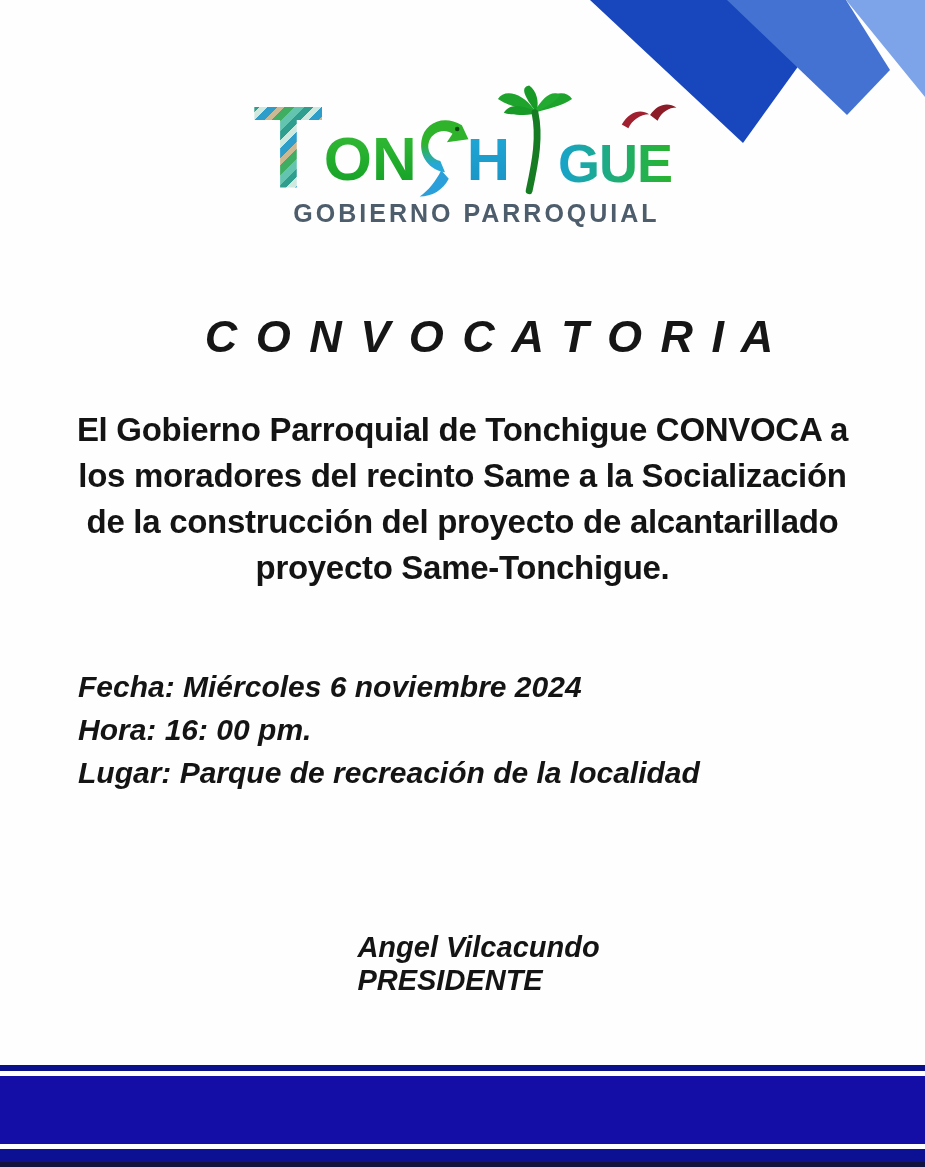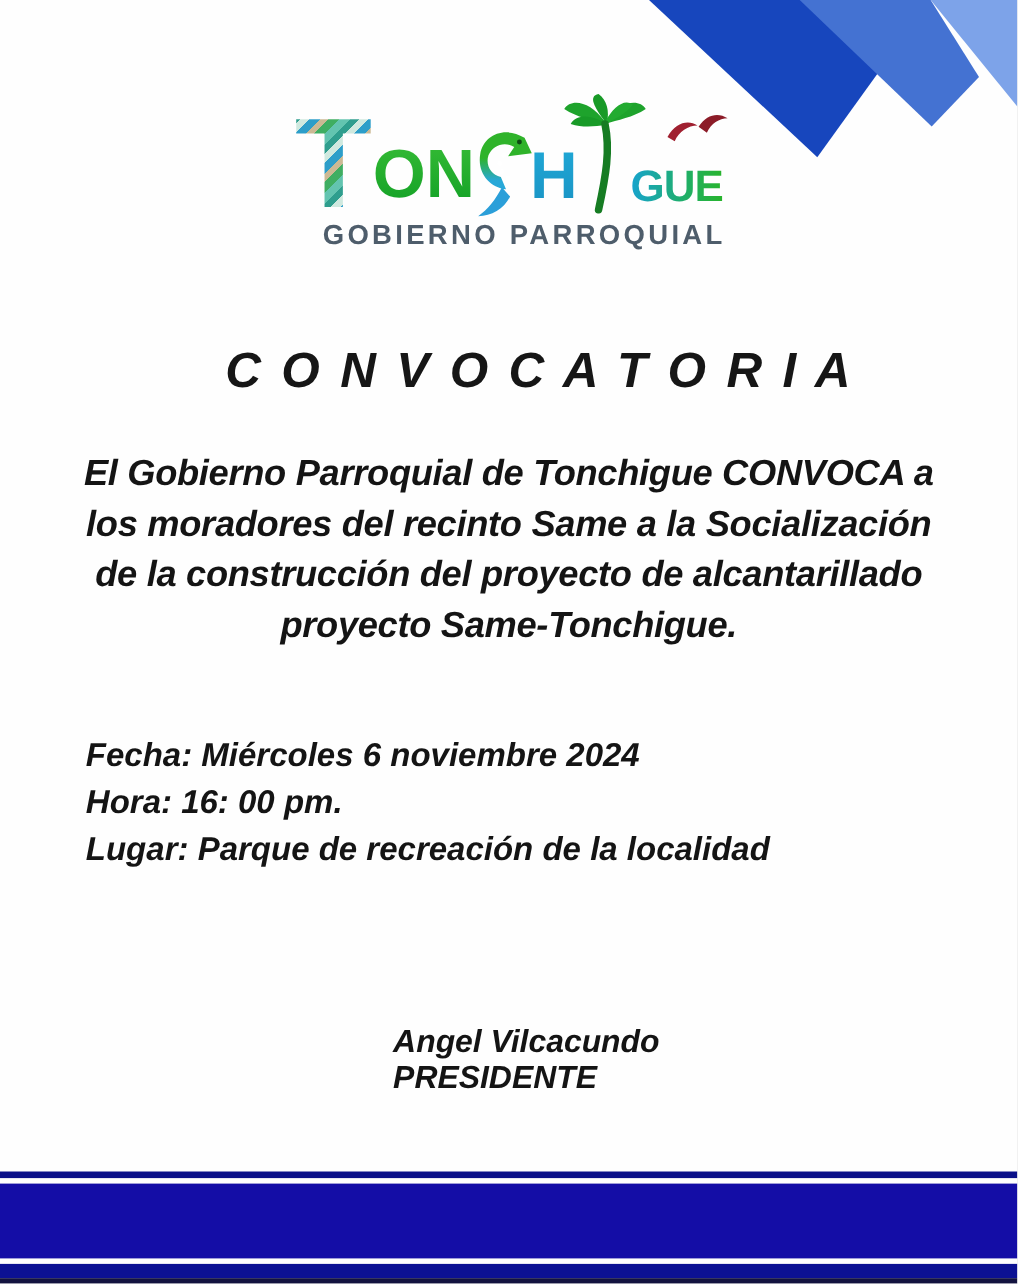--- a/index.html
+++ b/index.html
@@ -30,42 +30,42 @@
   }
   .logo-on {
     font-size:62px; margin-left:2px;
     background-image:linear-gradient(180deg, #35bb35 0%, #12a026 100%);
   }
   .logo-h {
     font-size:60px; margin-left:-4px;
     background-image:linear-gradient(180deg, #1fa8d6 0%, #1a93c4 100%);
   }
   .logo-gue {
-    font-size:40px; letter-spacing:-1px;
+    font-size:54px; letter-spacing:-1px;
     background-image:linear-gradient(90deg, #17a3cf 0%, #1fae6e 55%, #28b42c 100%);
   }
   .fish { width:60px; height:98px; margin:0 -4px -18px -2px; }
   .palm { width:78px; height:110px; margin:0 -16px -5px -14px; }
   .birds { position:absolute; top:14px; right:-12px; width:66px; height:38px; }
   .logo-tagline {
     display:block; margin-top:7px; transform:translateX(14px);
     font-size:25px; font-weight:bold; letter-spacing:3px;
   }
 
   
   .title {
     position:absolute; top:311px; left:0; width:100%;
     text-align:center; font-size:45px; font-weight:bold; font-style:italic;
     letter-spacing:3px; color:#161616;margin-left:28px;
   }
 
   
   .body-text {
     position:absolute; top:407px; left:0; width:100%;
-    text-align:center; font-size:33px; font-weight:bold; font-style:italic;
+    text-align:center; font-size:33px; font-weight:bold; 
     line-height:46px; letter-spacing:-0.3px;
   }
 
   
   .details {
     position:absolute; top:665px; left:78px;
     font-size:30px; font-weight:bold; font-style:italic; line-height:43px;
   }
 
   

